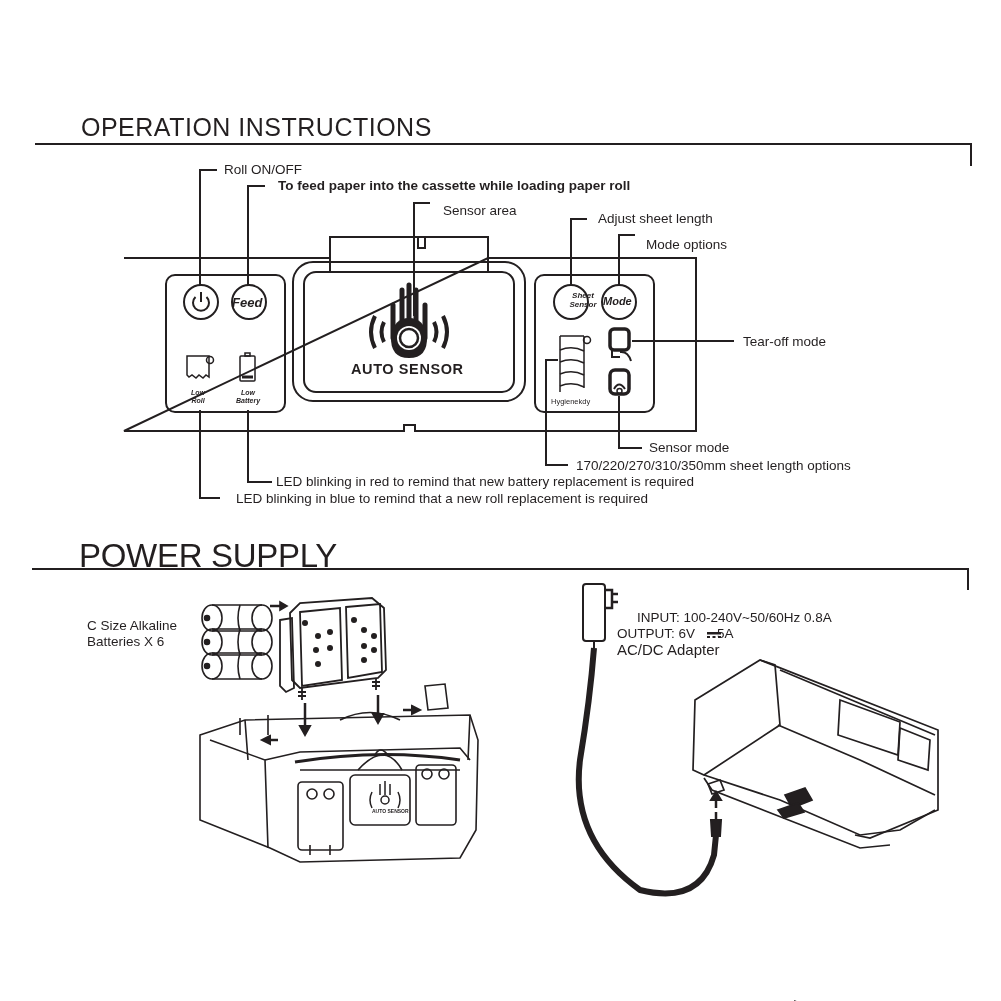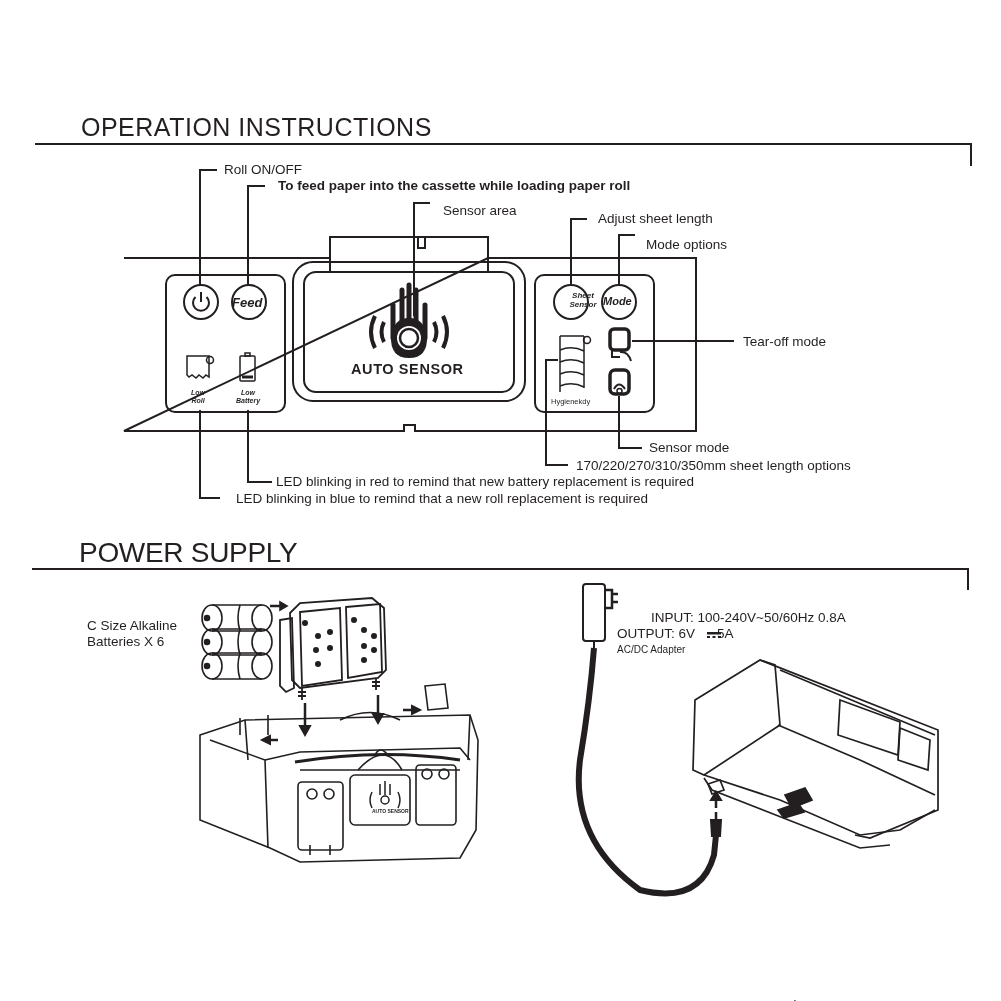--- a/index.html
+++ b/index.html
@@ -117,21 +117,21 @@
 <div class="abs lbl" style="left:278px; top:178px;font-weight:bold;">To feed paper into the cassette while loading paper roll</div>
 <div class="abs lbl" style="left:443px; top:203px;">Sensor area</div>
 <div class="abs lbl" style="left:598px; top:211px;">Adjust sheet length</div>
 <div class="abs lbl" style="left:646px; top:227px;margin-top:10px;">Mode options</div>
 <div class="abs lbl" style="left:743px; top:334px;">Tear-off mode</div>
 <div class="abs lbl" style="left:649px; top:440px;">Sensor mode</div>
 <div class="abs lbl" style="left:576px; top:458px;">170/220/270/310/350mm sheet length options</div>
 <div class="abs lbl" style="left:276px; top:474px;">LED blinking in red to remind that new battery replacement is required</div>
 <div class="abs lbl" style="left:236px; top:491px;">LED blinking in blue to remind that a new roll replacement is required</div>
 
-<div class="abs h1" style="left:31px; top:537px; font-size:28px; letter-spacing:-0.3px;">POWER SUPPLY</div>
+<div class="abs h1" style="left:31px; top:537px; font-size:33px; letter-spacing:-0.3px;">POWER SUPPLY</div>
 
 <svg width="1001" height="1001" viewBox="0 0 1001 1001">
   <g stroke="#231f20" fill="none" stroke-width="2">
     <path d="M32 569 H968 V590"></path>
 
     <g stroke-width="1.6">
       <g>
         <ellipse cx="212" cy="618" rx="10" ry="13"></ellipse>
         <path d="M212 605 H262 M212 631 H262"></path>
         <ellipse cx="262" cy="618" rx="10" ry="13"></ellipse>
@@ -249,17 +249,17 @@
     <rect x="718" y="636" width="3" height="2"></rect>
   </g>
 </svg>
 
 <div class="abs lbl" style="left:87px; top:618px; font-size:13.5px;">
   <div>C Size Alkaline</div>
   <div>Batteries X 6</div>
 </div>
 <div class="abs" style="left:372px; top:808px; font-size:5px; font-weight:bold;">AUTO SENSOR</div>
 
-<div class="abs lbl" style="left:651px; top:610px; font-size:13.5px;">INPUT: 100-240V~50/60Hz  0.8A</div>
+<div class="abs lbl" style="left:637px; top:610px; font-size:13.5px;">INPUT: 100-240V~50/60Hz  0.8A</div>
 <div class="abs lbl" style="left:617px; top:626px; font-size:13.5px;">
   <span>OUTPUT: 6V</span><span style="display:inline-block; width:22px;"></span><span>5A</span>
 </div>
-<div class="abs lbl" style="left:617px; top:642px; font-size:10px;">AC/DC Adapter</div>
+<div class="abs lbl" style="left:617px; top:642px; font-size:15px;">AC/DC Adapter</div>
 
 </body></html>

